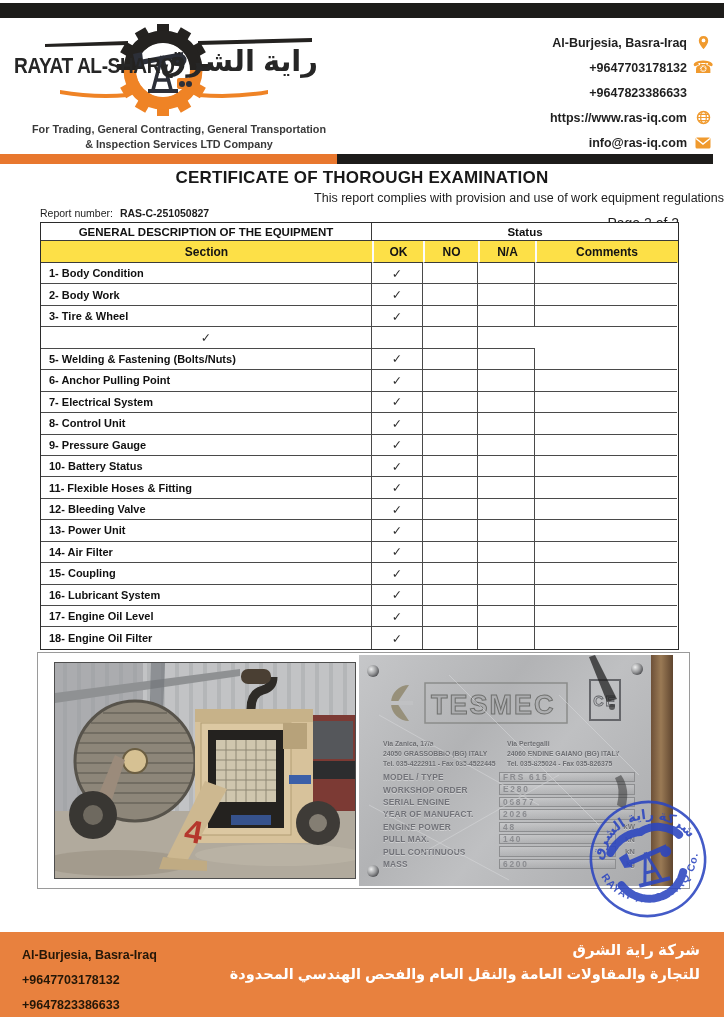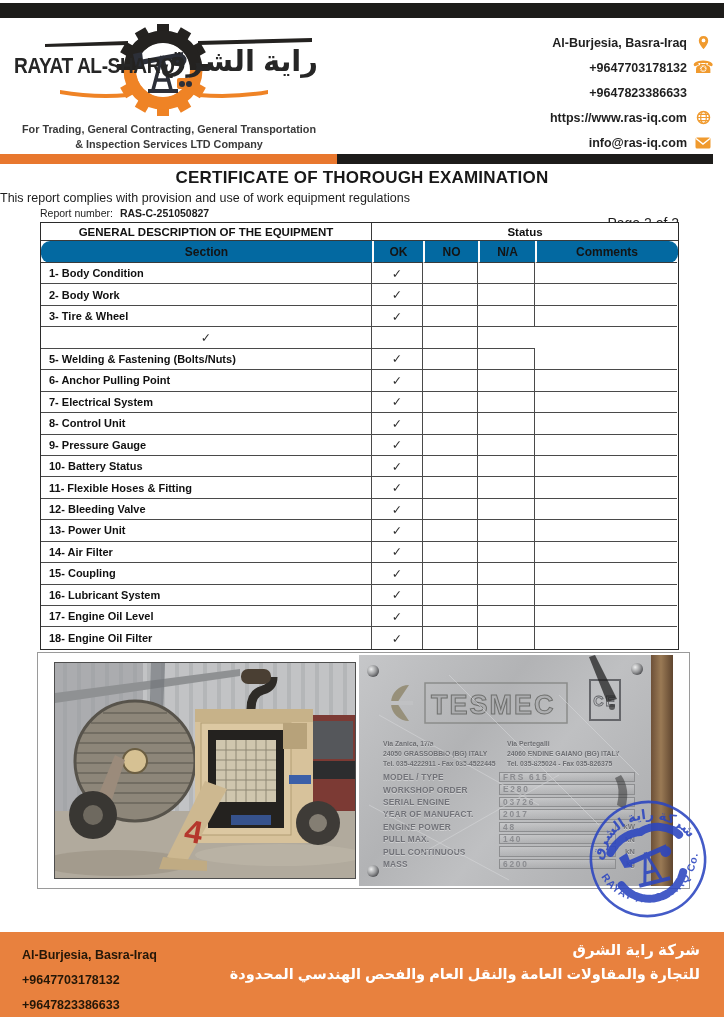--- a/index.html
+++ b/index.html
@@ -6,49 +6,49 @@
   body { background:#e9e9e9; font-family:"Liberation Sans","DejaVu Sans",sans-serif; }
   .page { position:relative; width:724px; height:1024px; background:#ffffff; overflow:hidden; margin:0 auto; }
 
   
   .top-bar { position:absolute; left:0; top:3px; width:724px; height:15px; background:#1d1c1a; }
   .logo-svg { position:absolute; left:15px; top:18px; width:310px; height:105px; }
   .logo-en { position:absolute; left:14px; top:53px; width:130px; font-size:22px; font-weight:700; color:#262626;
              transform:scaleX(.87); transform-origin:left center; letter-spacing:-.5px; white-space:nowrap; }
   .logo-ar { position:absolute; left:203px; top:44px; width:115px; font-size:29px; font-weight:700; color:#262626;
              direction:rtl; white-space:nowrap; }
-  .tagline { position:absolute; left:4px; top:122px; width:330px; text-align:center; font-size:10.8px;
+  .tagline { position:absolute; left:14px; top:122px; width:330px; text-align:center; font-size:10.8px;
              font-weight:700; color:#3a3a3a; line-height:15px; }
   .contacts { position:absolute; right:12px; top:30px; width:260px; }
   .contact-line { display:flex; justify-content:flex-end; align-items:center; height:25px; }
   .contact-text { font-size:12.5px; font-weight:700; color:#1f1f1f; }
   .contact-icon { width:18px; height:18px; margin-left:7px; display:flex; align-items:center; justify-content:center; }
   .contact-icon.empty { visibility:hidden; }
   .phone-glyph { font-family:"DejaVu Sans",sans-serif; color:#f09a2e; font-size:17px; line-height:17px; }
 
   .separator { position:absolute; left:0; top:154px; width:724px; height:10px; }
   .sep-orange { position:absolute; left:0; top:0; width:337px; height:10px; background:#e8772e; }
   .sep-black  { position:absolute; left:337px; top:0; width:376px; height:10px; background:#1d1c1a; }
 
   
   .cert-title { position:absolute; left:0; top:168px; width:724px; text-align:center; font-size:17px;
                 font-weight:700; color:#181818; letter-spacing:.2px; }
-  .cert-subtitle { position:absolute; left:0; top:191px; width:724px; text-align:left; font-size:12.5px; color:#1d1d1d; }
+  .cert-subtitle { position:absolute; left:0; top:191px; width:724px; text-align:right; font-size:12.5px; color:#1d1d1d; }
   .report-line { position:absolute; left:40px; top:207px; width:639px; height:14px; font-size:10.5px; color:#1c1c1c; }
   .report-label { }
   .report-number { font-weight:700; margin-left:4px; }
   .page-indicator { position:absolute; right:0; top:8px; font-size:14px; color:#1c1c1c; }
 
   
   .eq-table { position:absolute; left:40px; top:222px; width:639px; border:1.5px solid #2b2b2b; background:#fff; }
   .thead1 { display:grid; grid-template-columns:331px 306px; height:18px; }
   .thead1 .cell { display:flex; align-items:center; justify-content:center; font-size:11.5px; font-weight:700;
                   color:#111; border-right:1px solid #3a3a3a; border-bottom:1px solid #3a3a3a;text-align:center; }
   .thead1 .cell:last-child { border-right:none; }
-  .thead2 { display:grid; grid-template-columns:331px 51px 55px 57px 142px; height:22px; background:#0369a1;border-radius:9px; }
+  .thead2 { display:grid; grid-template-columns:331px 51px 55px 57px 142px; height:22px; background:#fde047; }
   .thead2 .cell { display:flex; align-items:center; justify-content:center; font-size:12px; font-weight:700;
                   color:#141414; border-bottom:1px solid #3a3a3a; }
   .thead2 .cell + .cell { border-left:2px solid #fbfbfb; }
   .trow { display:grid; grid-template-columns:331px 51px 55px 57px 142px; height:21.44px; }
   .trow .cell { border-right:1px solid #4a4a4a; border-bottom:1px solid #4a4a4a; display:flex; align-items:center;
                 font-size:11px; color:#101010; overflow:hidden; }
   .trow .cell:last-child { border-right:none; }
   .trow:last-child .cell { border-bottom:none; }
   .cell.sec { padding-left:8px; font-weight:700; }
   .cell.chk { justify-content:center; font-family:"DejaVu Sans",sans-serif; font-size:12.5px; color:#2e2e2e; }
@@ -446,25 +446,25 @@
             <div class="np-row">
               <div class="np-label">MODEL / TYPE</div>
               <div class="np-value">FRS 615</div>
             </div>
             <div class="np-row">
               <div class="np-label">WORKSHOP ORDER</div>
               <div class="np-value">E280</div>
             </div>
             <div class="np-row">
               <div class="np-label">SERIAL ENGINE</div>
-              <div class="np-value">03726</div>
+              <div class="np-value">06877</div>
             </div>
             <div class="np-row">
               <div class="np-label">YEAR OF MANUFACT.</div>
-              <div class="np-value">2017</div>
+              <div class="np-value">2026</div>
             </div>
             <div class="np-row">
               <div class="np-label">ENGINE POWER</div>
               <div class="np-value">48</div>
               <div class="np-unit">kW</div>
             </div>
             <div class="np-row">
               <div class="np-label">PULL MAX.</div>
               <div class="np-value">140</div>
               <div class="np-unit">kN</div>

